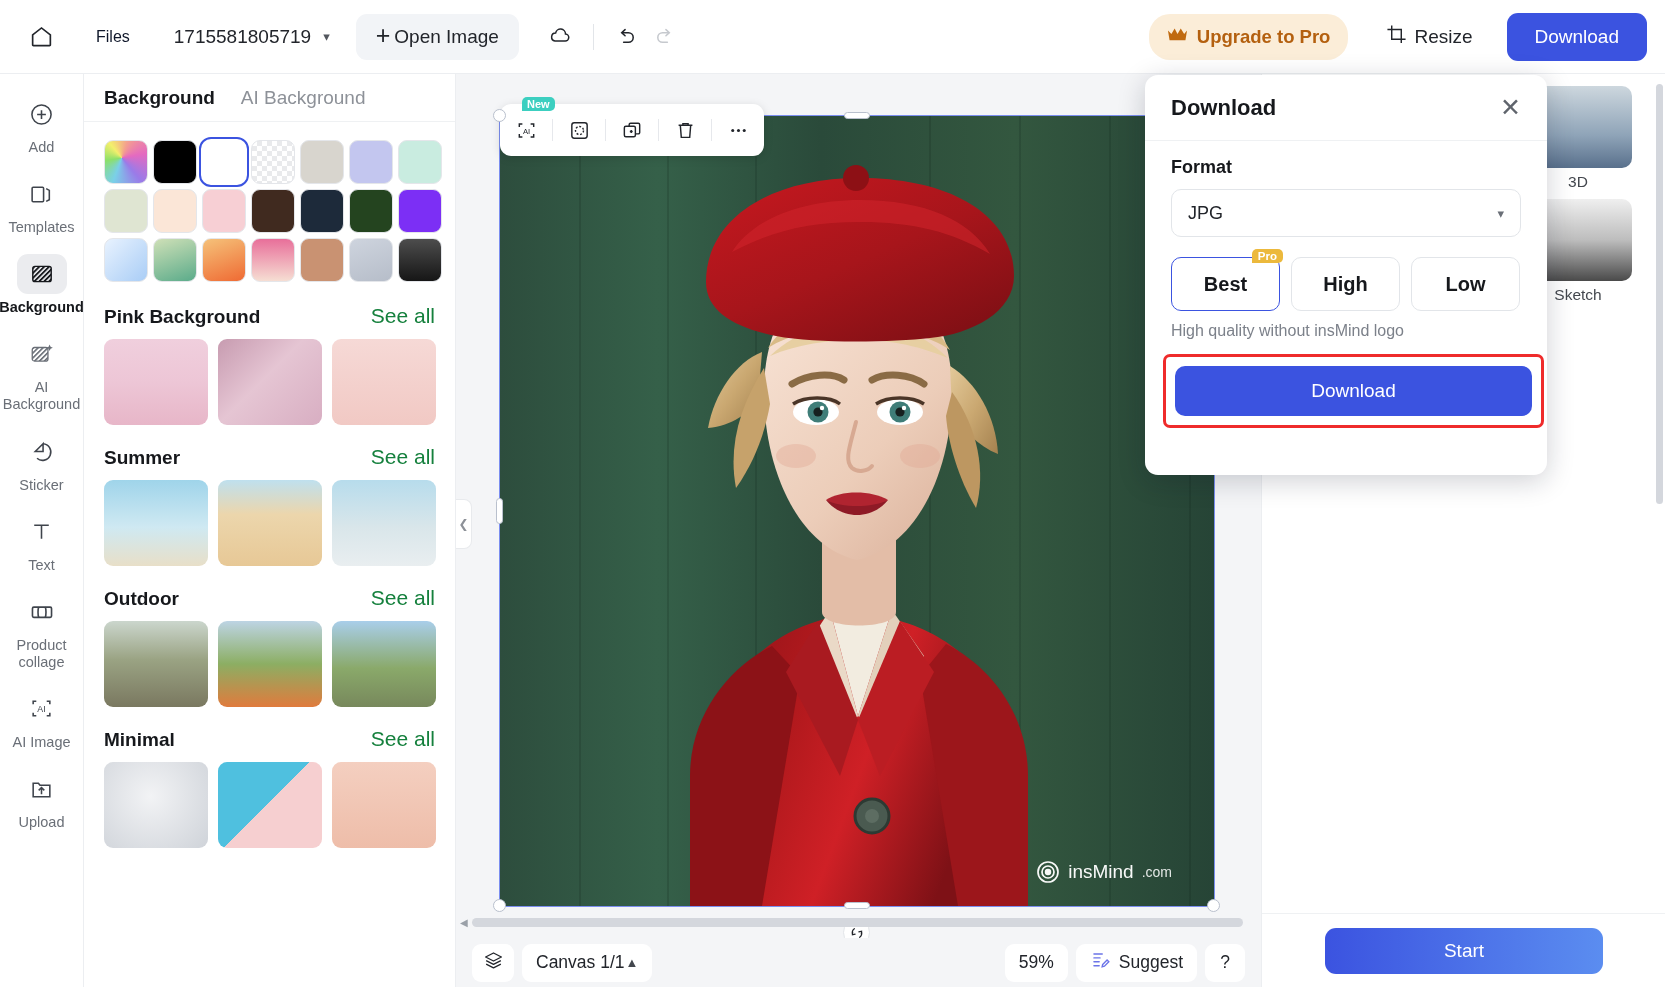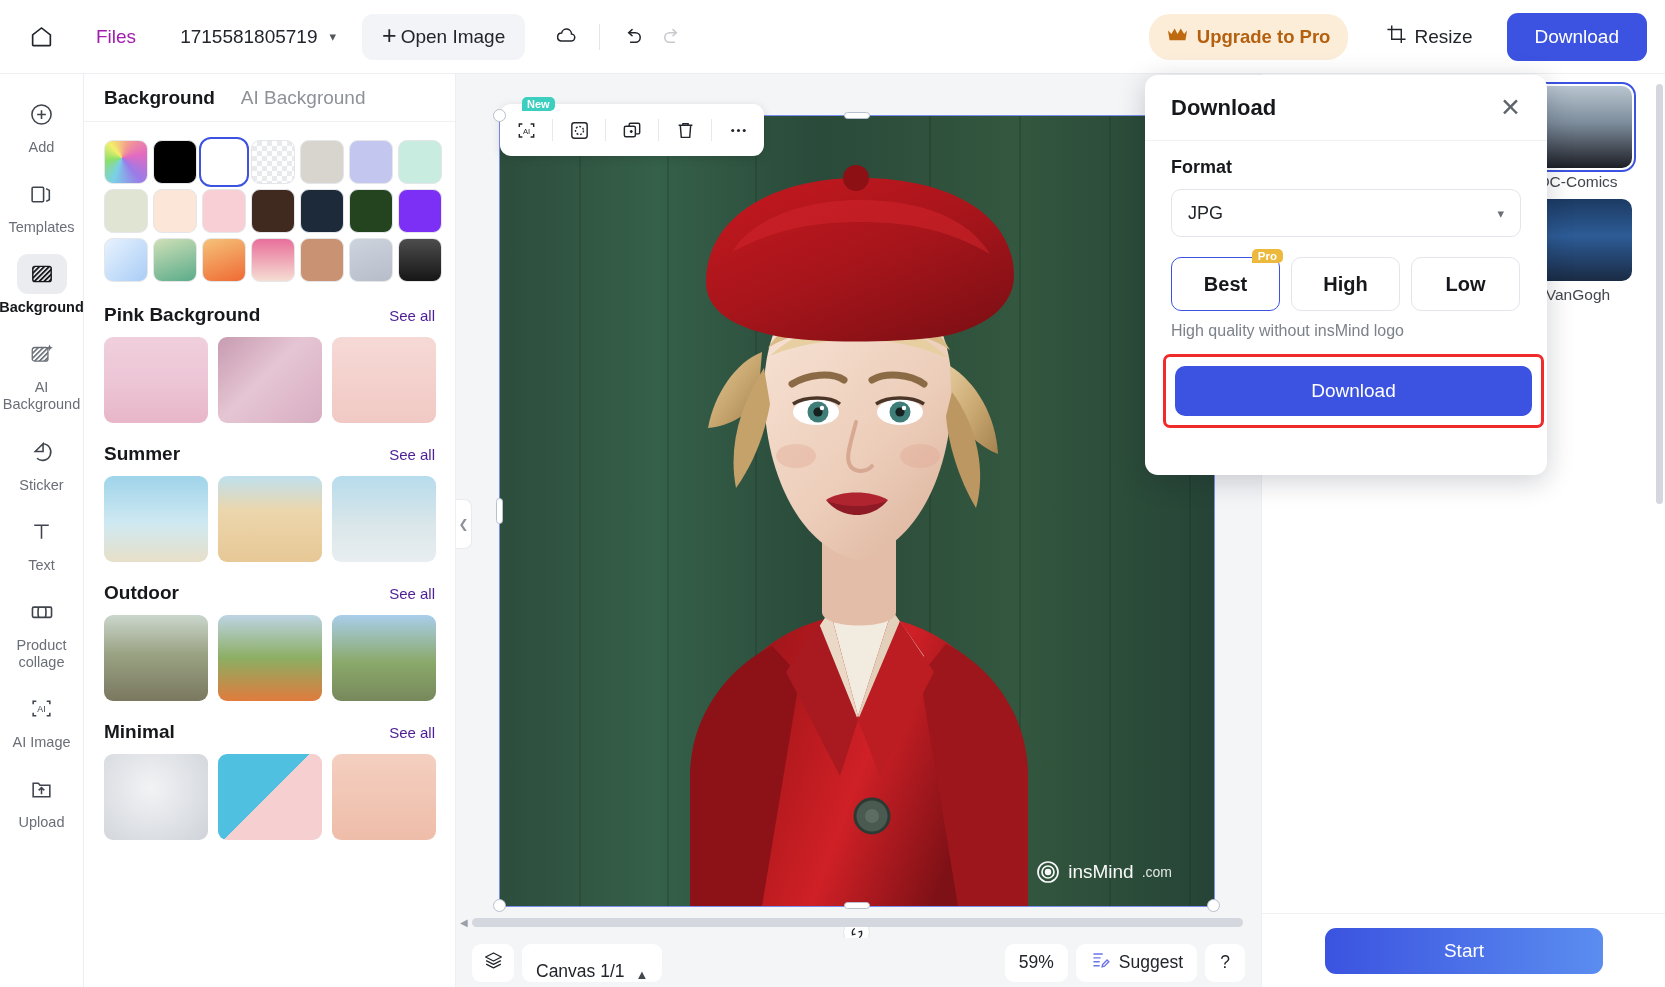--- a/index.html
+++ b/index.html
@@ -17,21 +17,21 @@
     position: absolute; top: 0; left: 0; width: 1665px; height: 74px;
     background: #ffffff; border-bottom: 1px solid #eceef1;
     display: flex; align-items: center; padding: 0 18px;
     z-index: 40;
   }
   .home-btn {
     width: 46px; height: 46px; display: flex; align-items: center; justify-content: center;
     border-radius: 10px; cursor: pointer;
   }
   .files-btn {
-    margin-left: 22px; font-size: 19px; color: #a21caf; cursor: pointer; padding: 6px 10px;
+    margin-left: 22px; font-size: 16px; color: #0f172a; cursor: pointer; padding: 6px 10px;
   }
   .doc-name {
     margin-left: 34px; font-size: 19px; color: #22252b; cursor: pointer;
     display: flex; align-items: center; gap: 12px;
   }
   .chev { font-size: 13px; color: #53575e; }
   .open-image {
     margin-left: 26px; height: 46px; padding: 0 20px; border-radius: 11px;
     background: #f2f4f7; display: flex; align-items: center; gap: 4px;
     font-size: 19px; color: #22252b; cursor: pointer; border: none;
@@ -97,21 +97,21 @@
   }
   .swatch {
     width: 44px; height: 44px; border-radius: 9px; cursor: pointer;
     border: 1px solid #e4e6ea;
   }
   .swatch.sel { outline: 2px solid #3b53e0; outline-offset: 1px; border-color: #fff; }
   .sec-head {
     display: flex; align-items: baseline; justify-content: space-between; margin: 4px 0 11px 0;
   }
   .sec-title { font-size: 19px; font-weight: bold; color: #16181c; }
-  .sec-all { font-size: 15px; color: #4c1d95; cursor: pointer; }
+  .sec-all { font-size: 21px; color: #15803d; cursor: pointer; }
   .thumb-row { display: grid; grid-template-columns: repeat(3, 104px); gap: 10px; margin-bottom: 20px; }
   .thumb { width: 104px; height: 86px; border-radius: 9px; cursor: pointer; overflow:hidden; position: relative;}
 
   
   .canvasarea {
     position: absolute; top: 74px; left: 456px; width: 805px; height: 913px;
     background: #f4f5f7; z-index: 10;
   }
   .collapse-tab {
     position: absolute; left: 0px; top: 425px; width: 16px; height: 50px;
@@ -170,21 +170,21 @@
   .bottombar {
     position: absolute; left: 456px; top: 938px; width: 805px; height: 49px;
     background: #f4f5f7; display: flex; align-items: center; padding: 0 16px; z-index: 14;
   }
   .bb-btn {
     height: 38px; background: #fff; border-radius: 9px; display: flex; align-items: center;
     justify-content: center; cursor: pointer; font-size: 17.5px; color: #22252b;
     border: none; font-family: "Liberation Sans", sans-serif;
   }
   .layers-btn { width: 42px; margin-right: 8px; }
-  .canvas-btn { padding: 0 14px; gap: 11px; align-items: flex-end; }
+  .canvas-btn { padding: 0 14px; gap: 1px; }
   .zoom-btn { padding: 0 14px; margin-right: 8px; }
   .suggest-btn { padding: 0 14px; gap: 8px; margin-right: 8px;}
   .help-btn { width: 40px; }
 
   
   .hscroll {
     position: absolute; left: 460px; top: 918px; width: 795px; height: 9px; z-index: 16;
   }
   .hscroll .track { position:absolute; left:12px; right:12px; top:0; height:9px; background:#d4d7dd; border-radius:5px;}
   .hscroll .arrowl { position:absolute; left:0; top:-1px; font-size:10px; color:#9aa0a8; }
@@ -692,20 +692,24 @@
     <div class="rp-scroll">
       <div class="style-grid" id="styles">
           <div class="style-cell">
             <div class="style-img" style="background: linear-gradient(rgb(201, 167, 140) 0%, rgb(109, 127, 168) 60%, rgb(46, 67, 114) 100%);"></div>
             <div class="style-label">Graffiti</div>
           </div>
           <div class="style-cell">
             <div class="style-img" style="background: linear-gradient(rgb(216, 195, 165) 0%, rgb(201, 162, 119) 60%, rgb(140, 106, 73) 100%);"></div>
             <div class="style-label">OilPainting</div>
           </div>
+          <div class="style-cell">
+            <div class="style-img" style="background: linear-gradient(rgb(205, 215, 222) 0%, rgb(143, 164, 184) 60%, rgb(89, 112, 140) 100%);"></div>
+            <div class="style-label">3D</div>
+          </div>
           <div class="style-cell sel">
             <div class="style-img" style="background: linear-gradient(rgb(185, 198, 209) 0%, rgb(125, 140, 155) 45%, rgb(29, 31, 38) 100%);"></div>
             <div class="style-label">DC-Comics</div>
           </div>
           <div class="style-cell">
             <div class="style-img" style="background: linear-gradient(rgb(195, 189, 179) 0%, rgb(163, 144, 122) 50%, rgb(43, 42, 44) 100%);"></div>
             <div class="style-label">PS2</div>
           </div>
           <div class="style-cell">
             <div class="style-img" style="background: linear-gradient(rgb(239, 239, 239) 0%, rgb(189, 189, 189) 50%, rgb(74, 74, 74) 100%);"></div>

